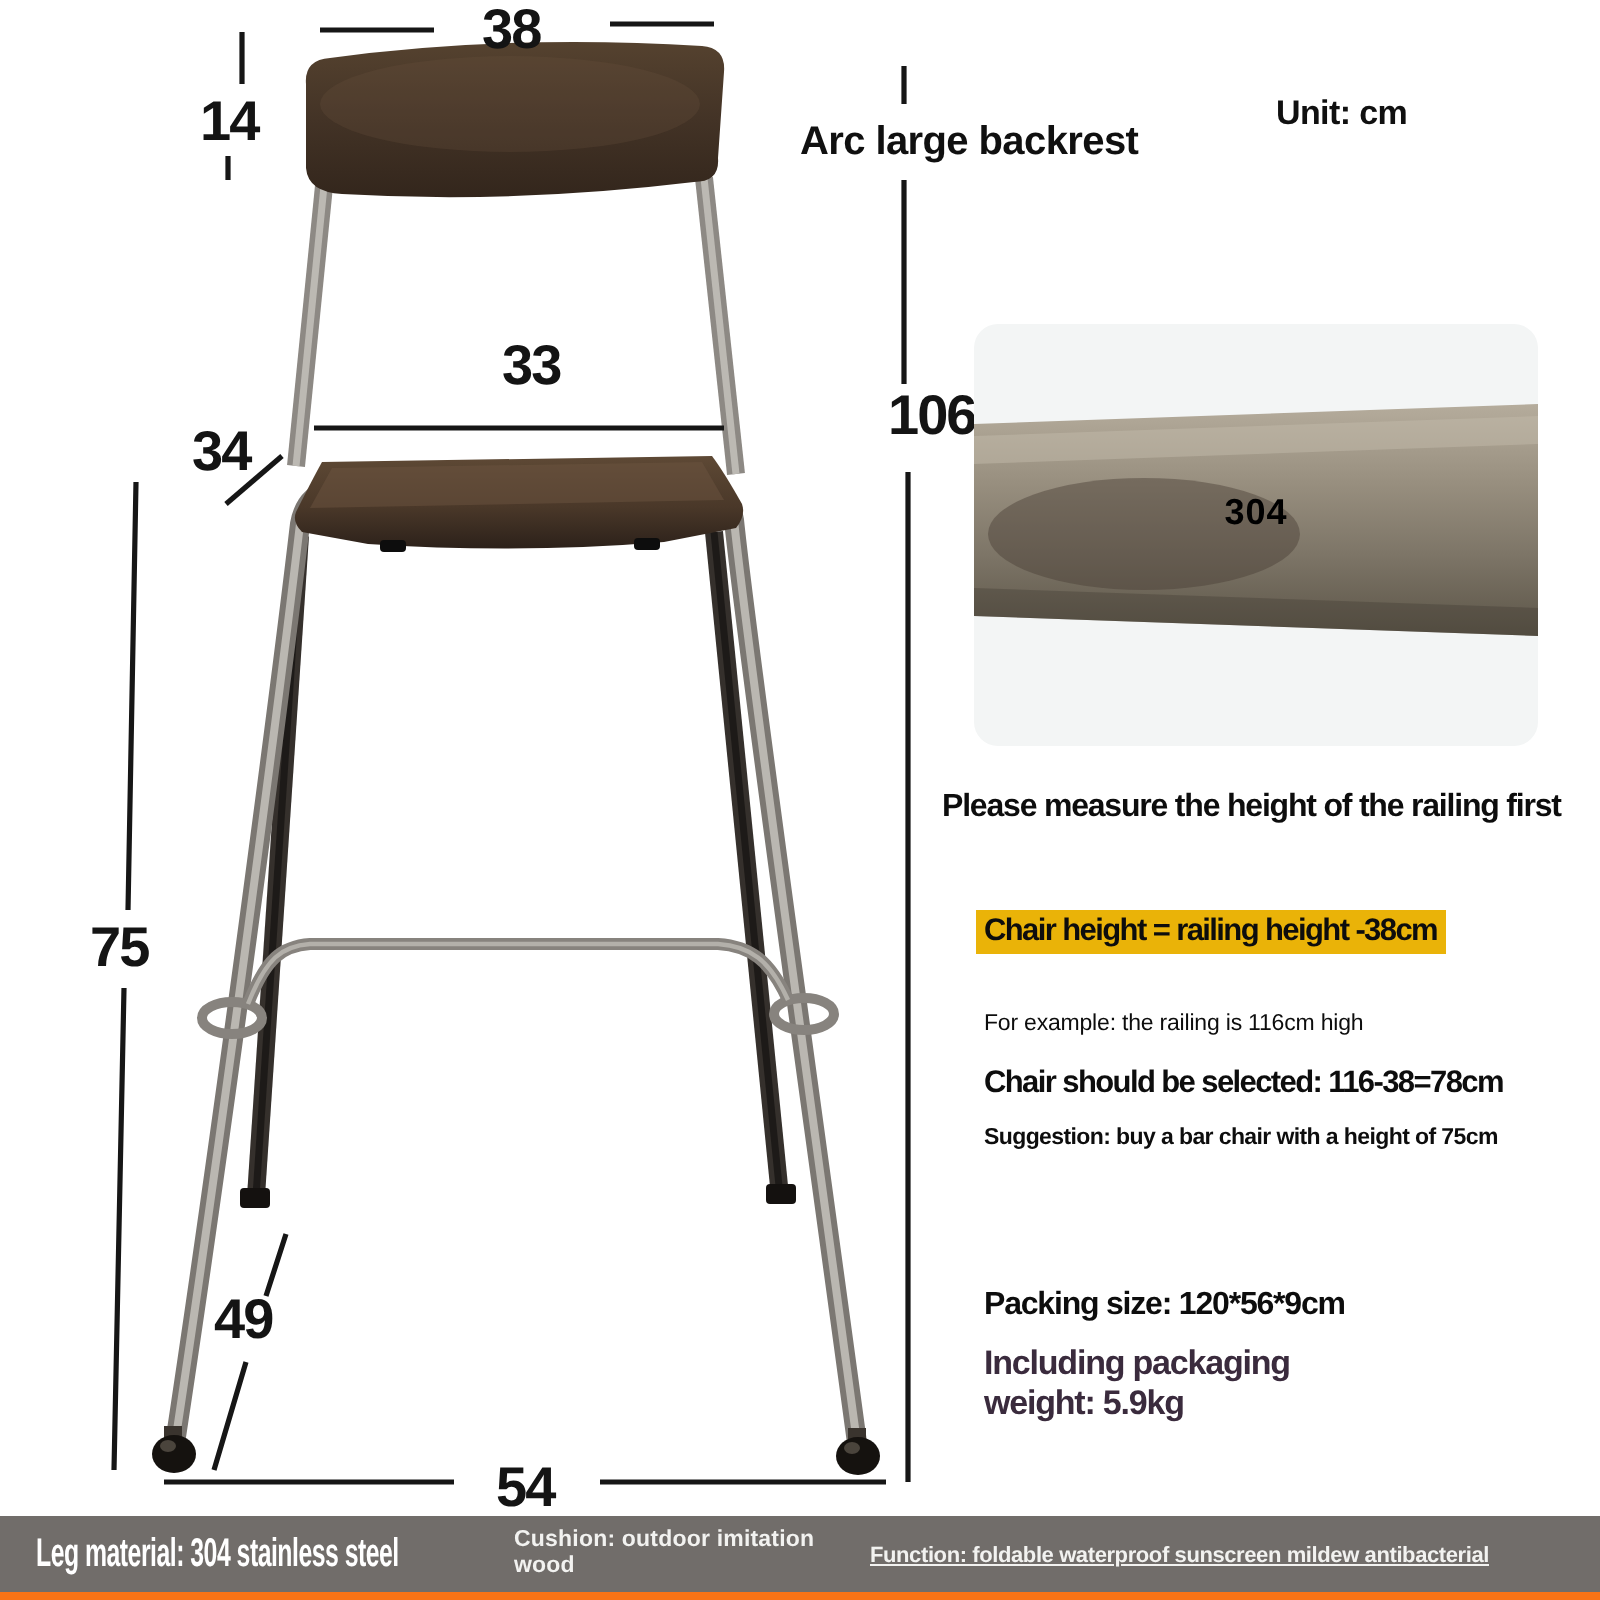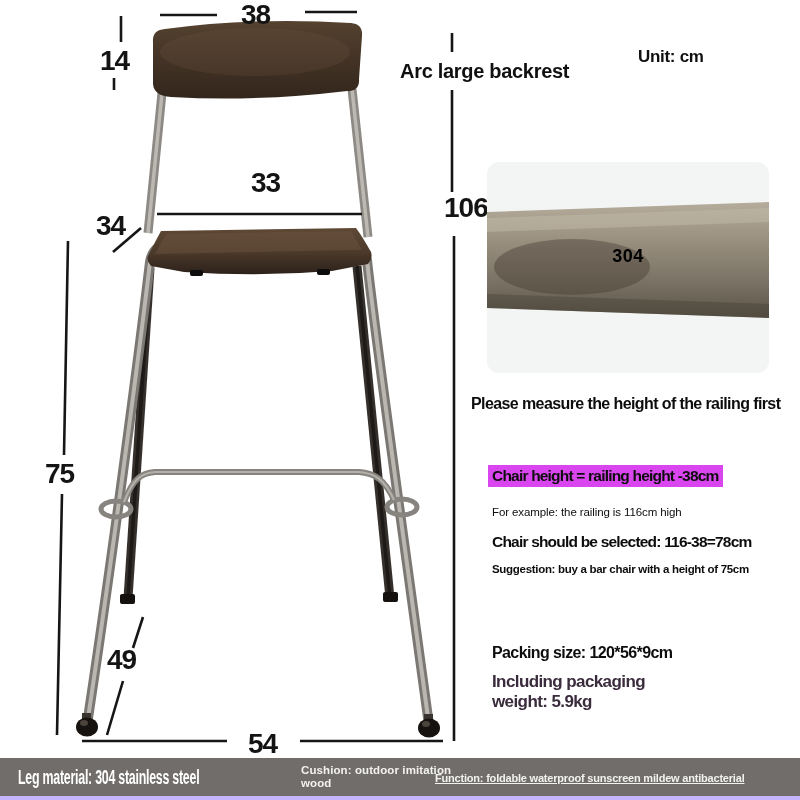--- a/index.html
+++ b/index.html
@@ -23,22 +23,22 @@
   }
   .steel-grade{
     position:absolute;left:0;top:84px;width:100%;text-align:center;
     color:#000000;font-weight:bold;font-size:18px;letter-spacing:0.5px;
   }
   .guide-heading{
     position:absolute;left:471px;top:394px;width:312px;
     font-weight:bold;font-size:16px;letter-spacing:-0.6px;line-height:1.22;color:#0d0d0d;
   }
   .guide-formula{
-    position:absolute;left:488px;top:465px;font-weight:bold;font-size:15.5px;
-    letter-spacing:-0.8px;color:#0d0d0d;background:#d946ef;padding:2px 4px;white-space:nowrap;
+    position:absolute;left:488px;top:455px;font-weight:bold;font-size:15.5px;
+    letter-spacing:-0.8px;color:#0d0d0d;background:#eab308;padding:2px 4px;white-space:nowrap;
   }
   .guide-example{
     position:absolute;left:492px;top:506px;font-weight:normal;font-size:11.5px;
     letter-spacing:-0.1px;color:#0d0d0d;white-space:nowrap;
   }
   .guide-selection{
     position:absolute;left:492px;top:533px;font-weight:bold;font-size:15.5px;
     letter-spacing:-0.8px;color:#0d0d0d;white-space:nowrap;
   }
   .guide-suggestion{
@@ -52,29 +52,29 @@
   .packing-size{
     position:absolute;left:492px;top:644px;font-weight:bold;font-size:16px;
     letter-spacing:-0.6px;color:#0d0d0d;white-space:nowrap;
   }
   .packing-weight{
     position:absolute;left:492px;top:672px;width:208px;font-weight:bold;font-size:17px;
     letter-spacing:-0.6px;line-height:1.15;color:#3a2b3d;
   }
   .footer-bar{
     position:absolute;left:0;top:758px;width:800px;height:42px;background:#716d6a;
-    border-bottom:4px solid #c4b5fd;box-sizing:border-box;
+    border-bottom:4px solid #f97316;box-sizing:border-box;
   }
   .footer-leg{
     position:absolute;left:18px;top:8px;font-weight:bold;font-size:20px;color:#ffffff;
     letter-spacing:-0.4px;white-space:nowrap;transform:scaleX(0.62);transform-origin:left center;
   }
   .footer-cushion{
     position:absolute;left:257px;top:6px;width:175px;font-weight:bold;font-size:11.5px;
-    color:#f2f2f0;line-height:1.15;letter-spacing:0.1px;margin-left:44px;
+    color:#f2f2f0;line-height:1.15;letter-spacing:0.1px;
   }
   .footer-function{
     position:absolute;left:435px;top:14px;font-weight:bold;font-size:11px;color:#f2f2f0;
     letter-spacing:-0.2px;white-space:nowrap;text-decoration:underline;
   }
 </style>
 </head>
 <body>
 
 <div id="canvas">

